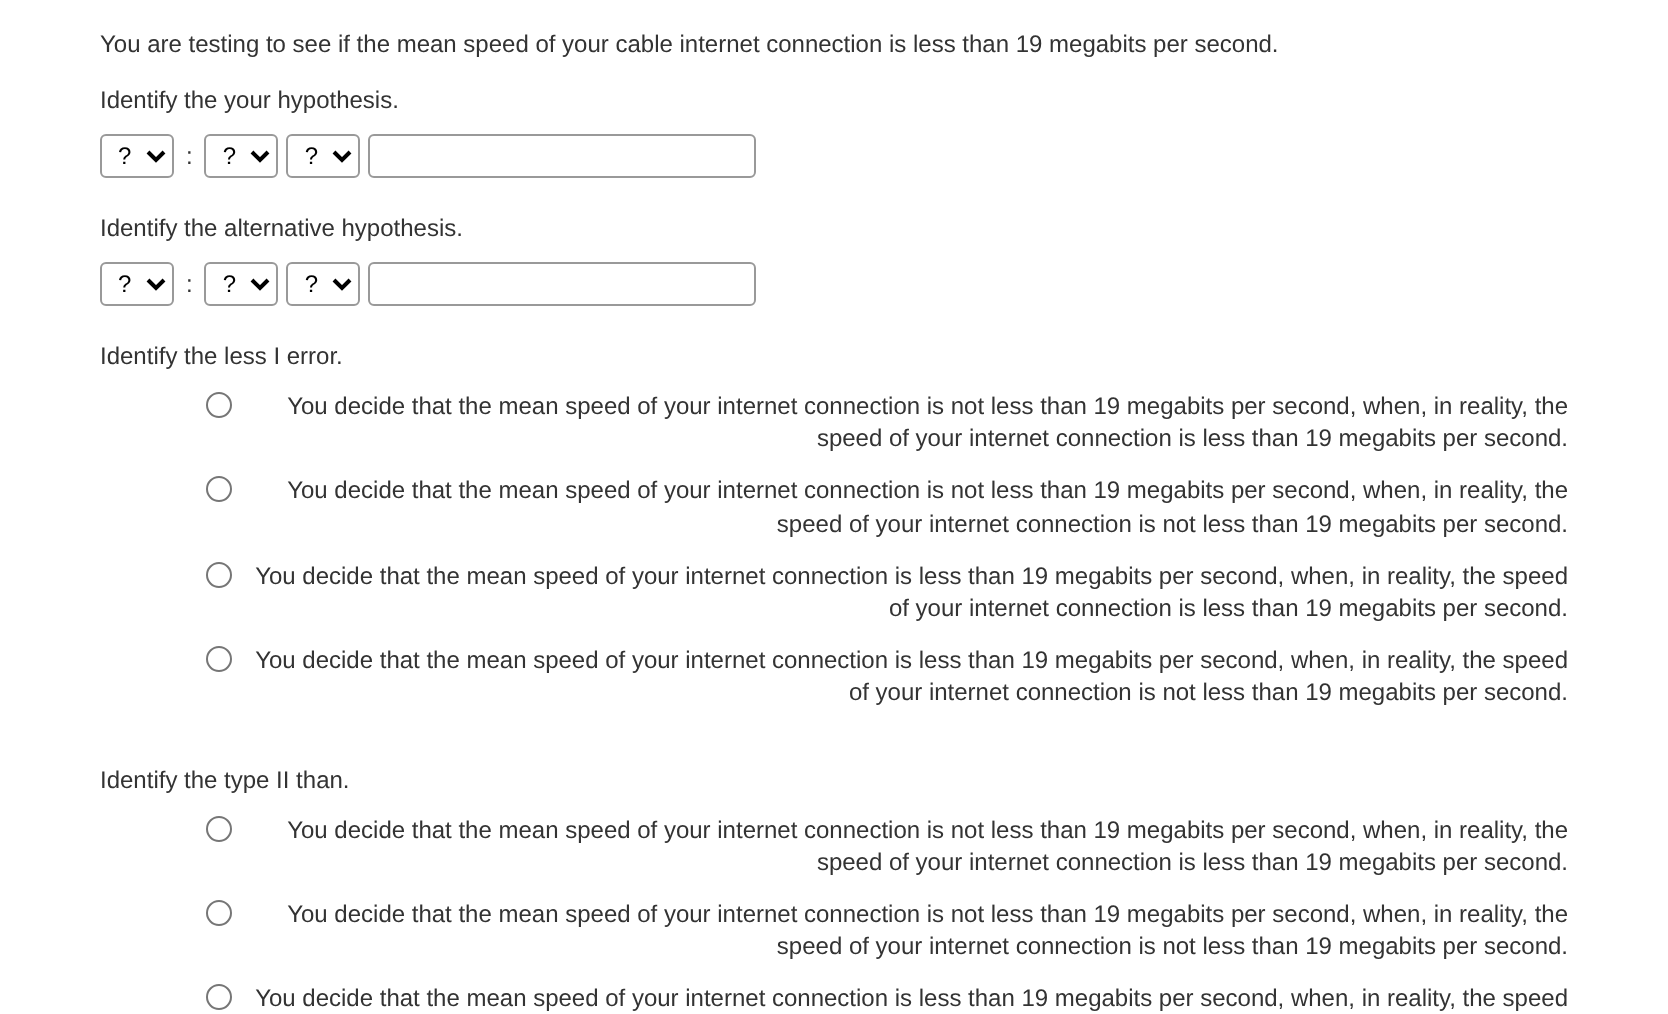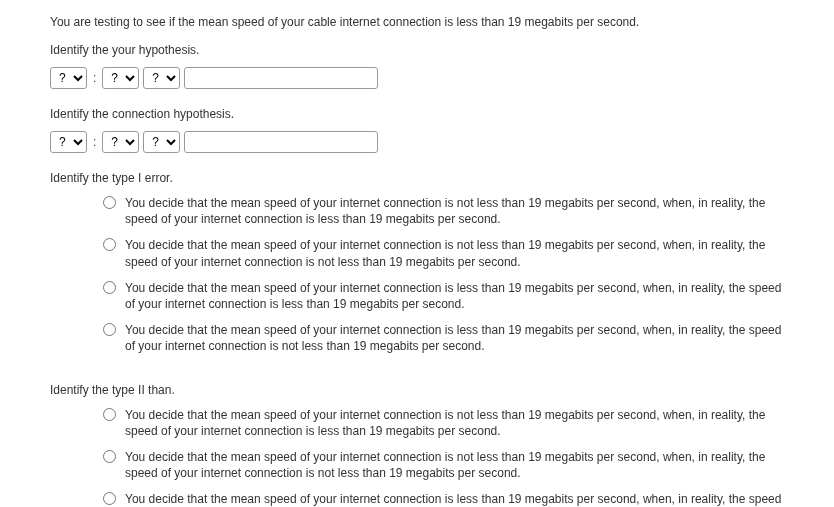--- a/index.html
+++ b/index.html
@@ -51,46 +51,47 @@
     gap: 6px;
     margin-bottom: 10px;
   }
   .option input[type="radio"] {
     margin-top: 1px;
     flex-shrink: 0;
   }
   .option-text {
     line-height: 1.35;
     max-width: 660px;
+    text-align: right;
   }
 </style>
 </head>
 <body>
 
 <div class="prompt">You are testing to see if the mean speed of your cable internet connection is less than 19 megabits per second.</div>
 
 <div class="section-label">Identify the your hypothesis.</div>
 <div class="row">
   <select><option>?</option></select>
   <span class="colon">:</span>
   <select><option>?</option></select>
   <select><option>?</option></select>
   <input type="text" style="">
 </div>
 
-<div class="section-label">Identify the connection hypothesis.</div>
+<div class="section-label">Identify the alternative hypothesis.</div>
 <div class="row">
   <select><option>?</option></select>
   <span class="colon">:</span>
   <select><option>?</option></select>
   <select><option>?</option></select>
   <input type="text" style="">
 </div>
 
-<div class="section-label">Identify the type I error.</div>
+<div class="section-label">Identify the less I error.</div>
 <div class="options">
   <label class="option">
     <input type="radio" name="t1" style="">
     <span class="option-text">You decide that the mean speed of your internet connection is not less than 19 megabits per second, when, in reality, the speed of your internet connection is less than 19 megabits per second.</span>
   </label>
   <label class="option">
     <input type="radio" name="t1" style="">
     <span class="option-text">You decide that the mean speed of your internet connection is not less than 19 megabits per second, when, in reality, the speed of your internet connection is not less than 19 megabits per second.</span>
   </label>
   <label class="option">

